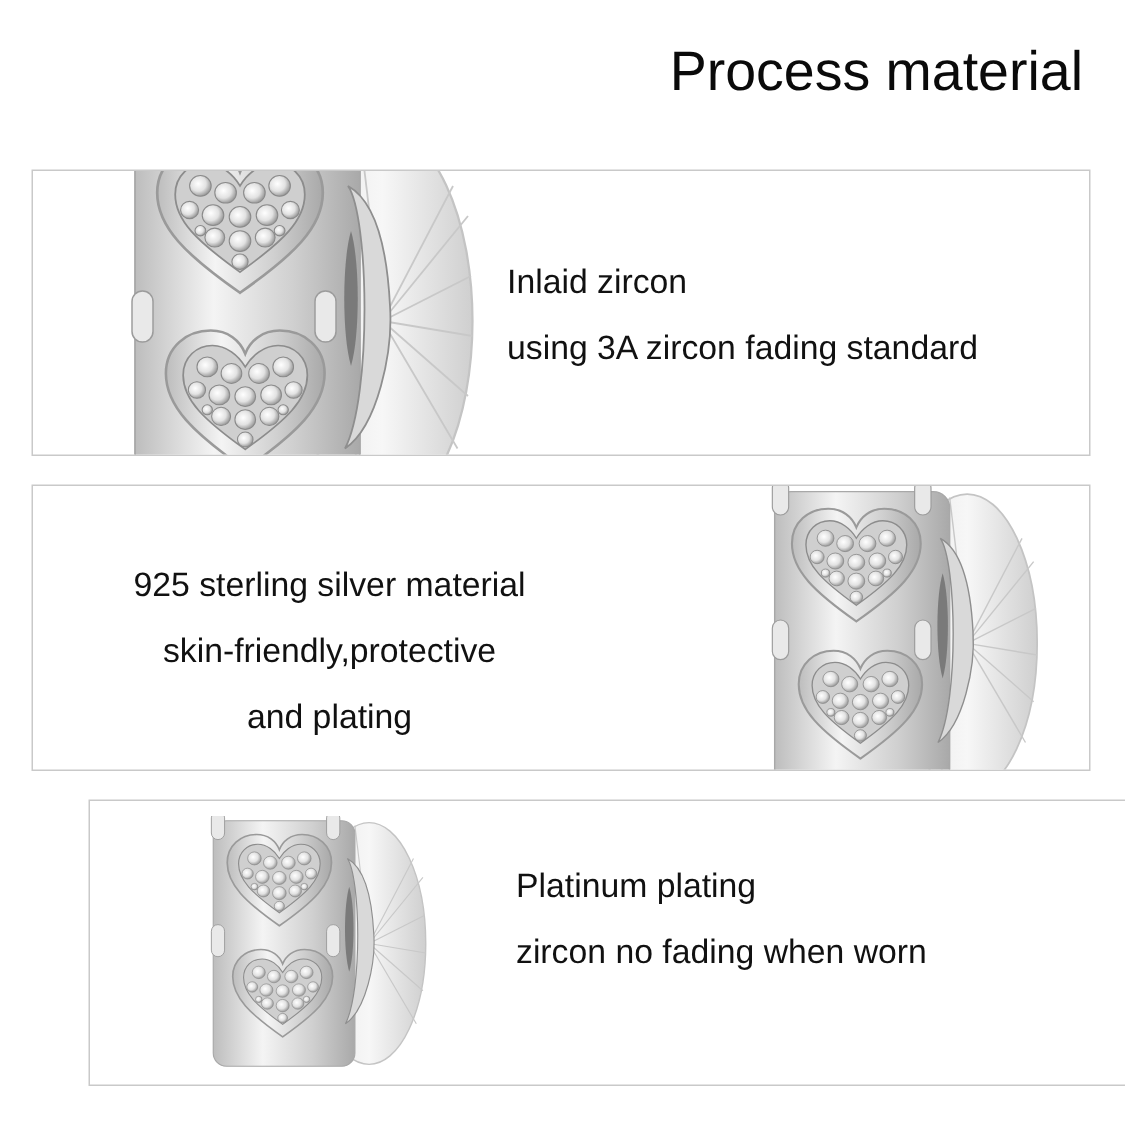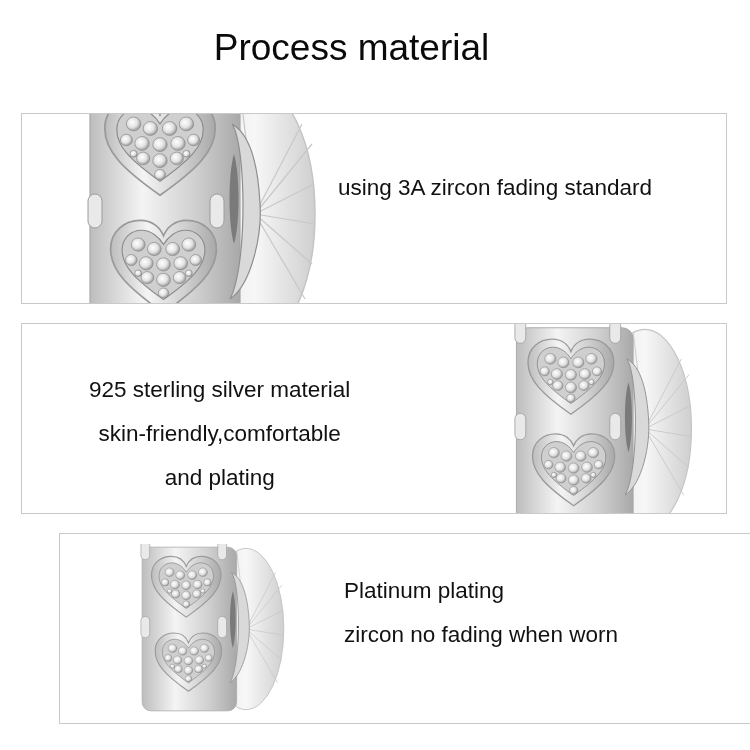--- a/index.html
+++ b/index.html
@@ -1,19 +1,19 @@
 <!DOCTYPE html>
 <html><head>
 <meta charset="utf-8">
 <style>
   html, body { margin: 0; padding: 0; background: #ffffff; }
   body { width: 750px; height: 750px; position: relative; overflow: hidden;
          font-family: "Liberation Sans", sans-serif; color: #111; }
-  .title { position: absolute; left: 0; top: 24px; width: 703px; text-align: center;
-           font-size: 37px; line-height: 48px; color: #0a0a0a; letter-spacing: 0px; }
+  .title { position: absolute; left: 0; top: 24px; width: 703px; text-align: right;
+           font-size: 37px; line-height: 48px; color: #0a0a0a; letter-spacing: 0px; padding-left: 19px; }
   .panel { position: absolute; left: 21px; width: 706px; height: 191px;
            border: 1px solid #c9c9c9; background: #fff; overflow: hidden; box-sizing: border-box; }
   .p1 { top: 113px; } .p2 { top: 323px; text-align: center; } .p3 { top: 533px; margin-left: 38px; }
   .txt { position: absolute; font-size: 22.5px; color: #111; white-space: nowrap; }
   .txt div { height: 44px; line-height: 44px; }
   .p1 .txt { left: 316px; top: 52px; }
   .p2 .txt { left: 67px; top: 44px; }
   .p3 .txt { left: 284px; top: 35px; }
   .charm { position: absolute; }
   .p1 .charm { left: 38px; top: -30px; width: 280px; height: 260px; }
@@ -94,28 +94,29 @@
   </defs>
 </svg>
 
 <div class="title">Process material</div>
 
 <div class="panel p1">
   <svg class="charm" viewBox="0 0 240 260">
     <use href="#charmshape"></use>
   </svg>
   <div class="txt">
+    <div>Inlaid zircon</div>
     <div>using 3A zircon fading standard</div>
   </div>
 </div>
 
 <div class="panel p2">
   <div class="txt">
     <div>925 sterling silver material</div>
-    <div>skin-friendly,comfortable</div>
+    <div>skin-friendly,protective</div>
     <div>and plating</div>
   </div>
   <svg class="charm" viewBox="0 -10 240 270">
     <use href="#charmshape"></use>
   </svg>
 </div>
 
 <div class="panel p3">
   <svg class="charm" viewBox="0 -5 245 270">
     <use href="#charmshape"></use>

